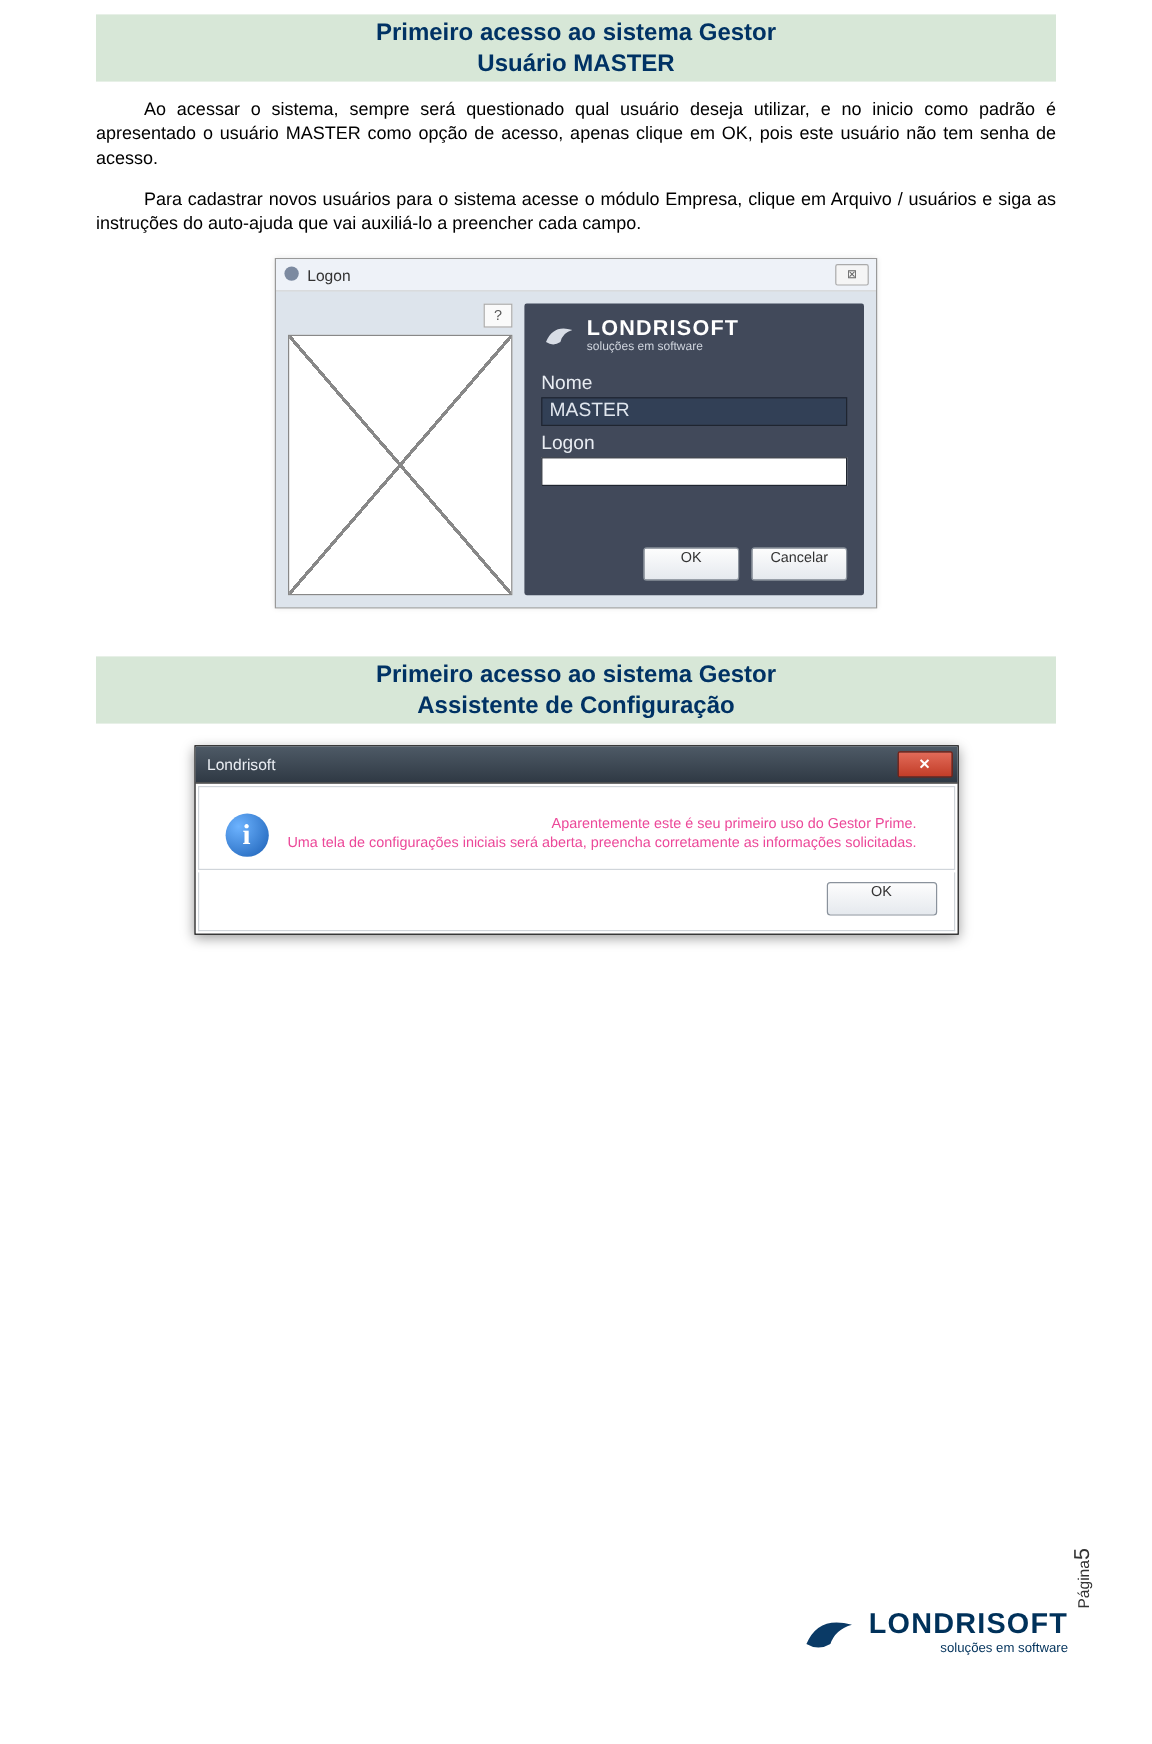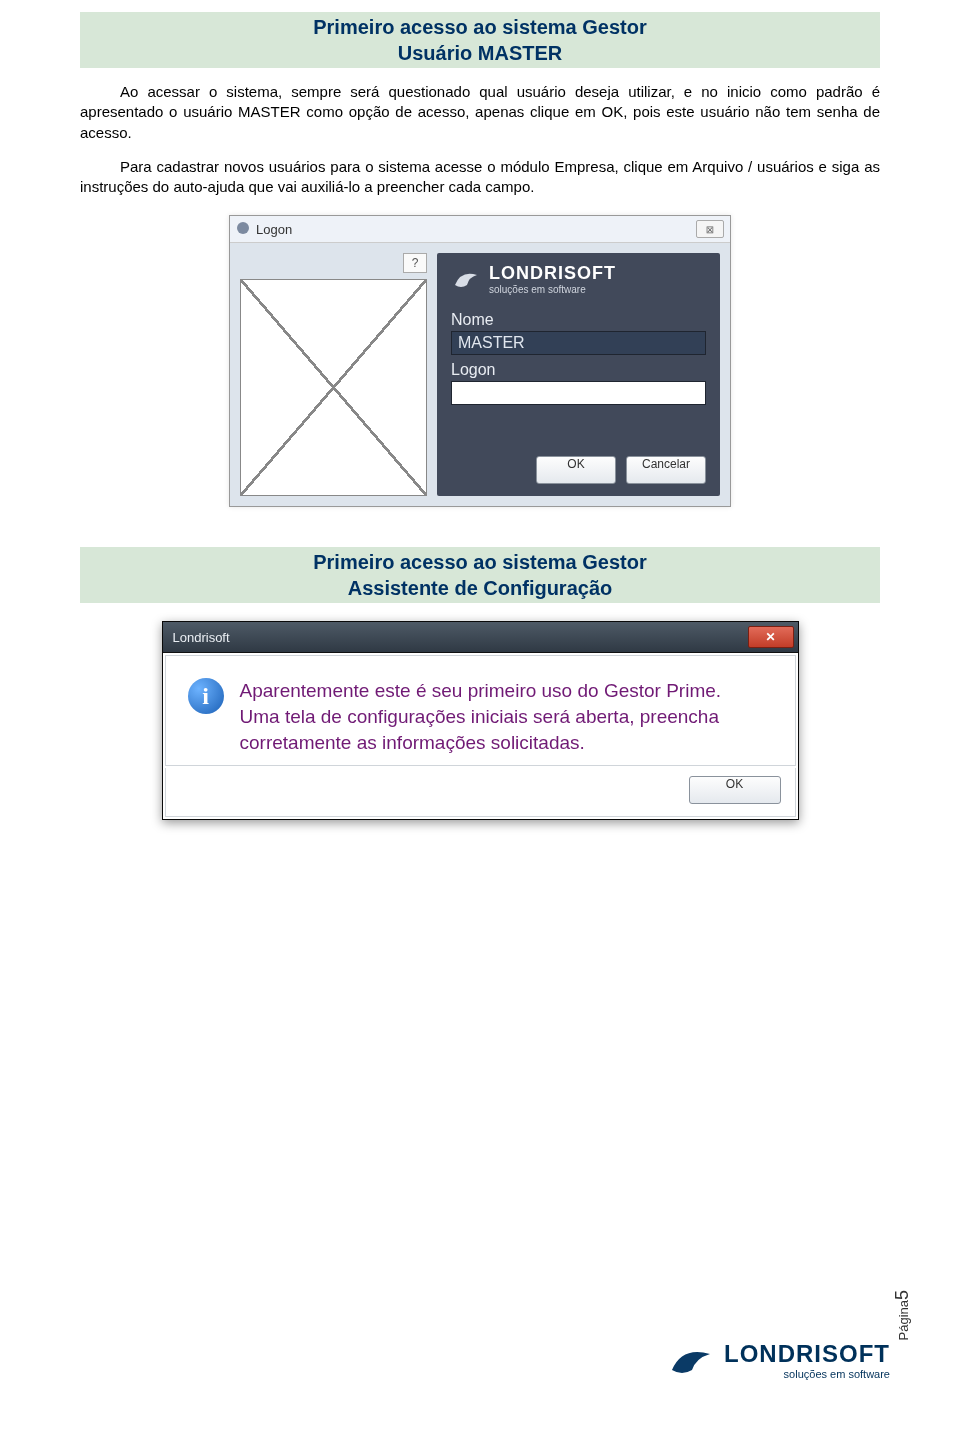--- a/index.html
+++ b/index.html
@@ -183,23 +183,24 @@
     border-radius: 50%;
     background: radial-gradient(circle at 30% 30%, #6db3ff, #1a5fb5);
     color: #fff;
     font-weight: bold;
     font-size: 24px;
     display: flex; align-items: center; justify-content: center;
     flex-shrink: 0;
     font-family: Georgia, serif;
   }
   .msgbox-text {
-    font-size: 19px;
-    color: #701a75;
+    font-size: 12px;
+    color: #ec4899;
     line-height: 1.35;
+    text-align: right;
   }
   .msgbox-footer {
     padding: 8px 14px 12px 14px;
     display: flex;
     justify-content: flex-end;
     border: 1px solid #d0d5da;
     border-top: none;
     margin: 0 2px 2px 2px;
   }
   

